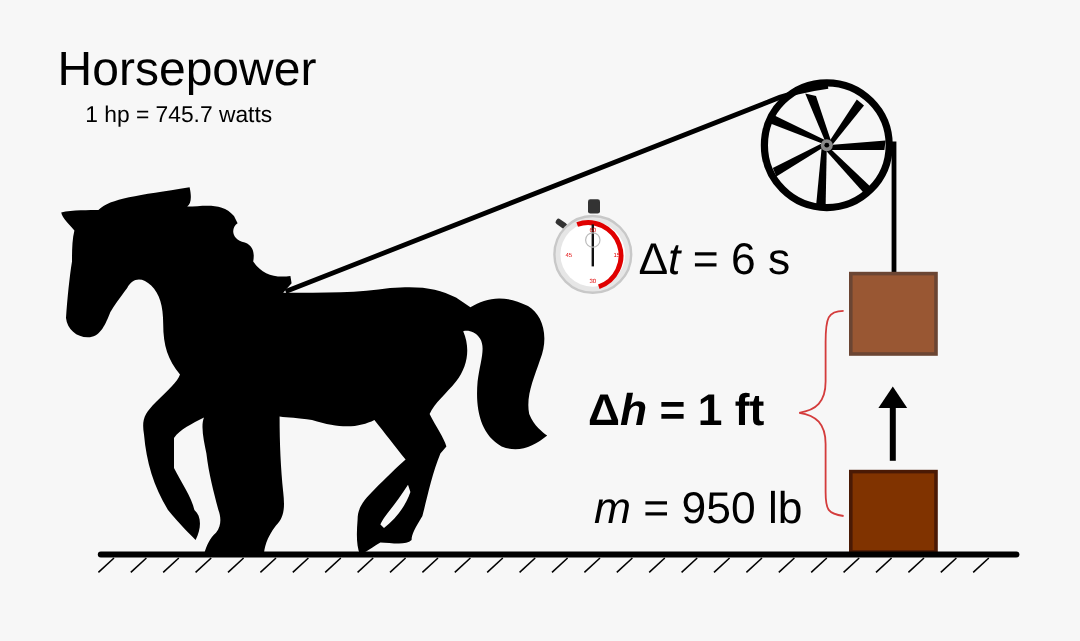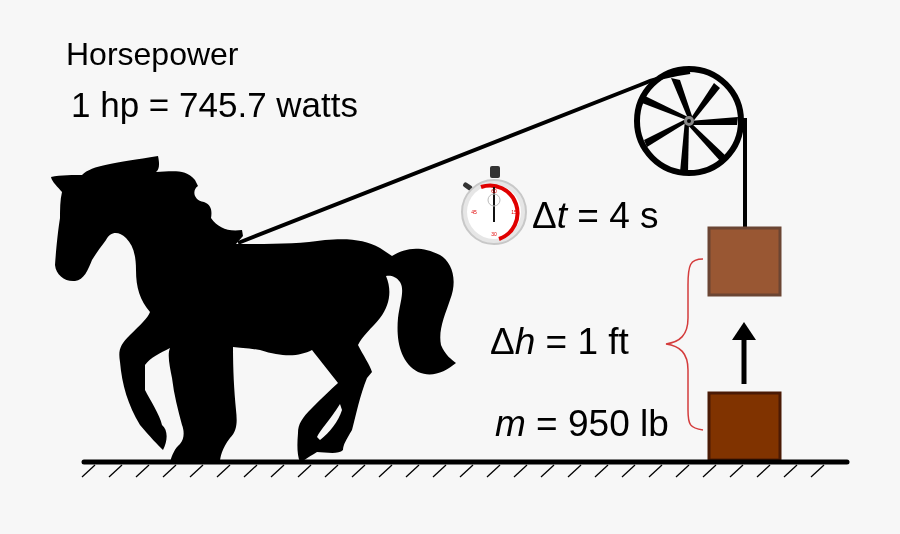--- a/index.html
+++ b/index.html
@@ -1,22 +1,22 @@
 <!DOCTYPE html>
 <html><head>
 <meta charset="utf-8">
 <style>
   html, body { margin: 0; padding: 0; }
   body { width: 900px; height: 534px; background: #f7f7f7; overflow: hidden; position: relative; font-family: "Liberation Sans", sans-serif; }
   .canvas { position: absolute; left: 0; top: 0; width: 900px; height: 534px; }
   .txt { position: absolute; color: #000; white-space: nowrap; font-family: "Liberation Sans", sans-serif; line-height: 1; }
-  .title { left: 66px; top: 38px; font-size: 32px; }
-  .subtitle { left: 71px; top: 87px; font-size: 35px; }
+  .title { left: 48px; top: 38px; font-size: 40px; }
+  .subtitle { left: 71px; top: 87px; font-size: 19px; }
   .dt { left: 532px; top: 197px; font-size: 37px; }
-  .dh { left: 490px; top: 323px; font-size: 37px; }
+  .dh { left: 490px; top: 323px; font-size: 37px; font-weight: bold; }
   .m  { left: 495px; top: 405px; font-size: 37px; }
   .ital { font-style: italic; }
 </style>
 </head>
 <body>
 
 <svg class="canvas" viewBox="0 0 900 534" xmlns="http://www.w3.org/2000/svg">
 
   <path d="M238,243 L640,85 Q660,76 690,72" fill="none" stroke="#000" stroke-width="4"></path>
 
@@ -157,17 +157,17 @@
     <line x1="730" y1="477" x2="743" y2="465"></line>
     <line x1="757" y1="477" x2="770" y2="465"></line>
     <line x1="784" y1="477" x2="797" y2="465"></line>
     <line x1="811" y1="477" x2="824" y2="465"></line>
   </g>
 </svg>
 
 <div class="txt title">Horsepower</div>
 <div class="txt subtitle">1 hp = 745.7 watts</div>
 
-<div class="txt dt"><span>Δ</span><span class="ital">t</span><span> = 4 s</span></div>
+<div class="txt dt"><span>Δ</span><span class="ital">t</span><span> = 6 s</span></div>
 
 <div class="txt dh"><span>Δ</span><span class="ital">h</span><span> = 1 ft</span></div>
 
 <div class="txt m"><span class="ital">m</span><span> = 950 lb</span></div>
 
 </body></html>

